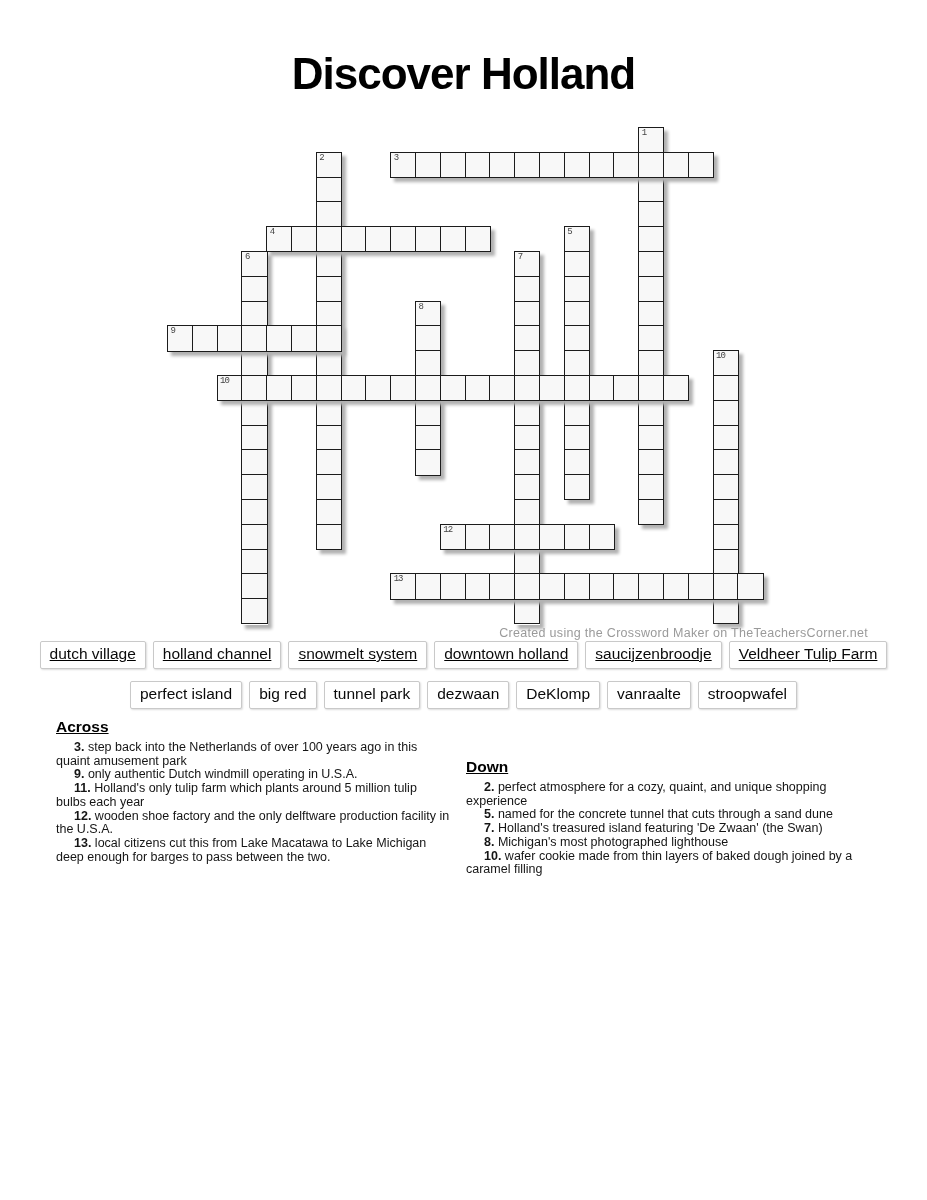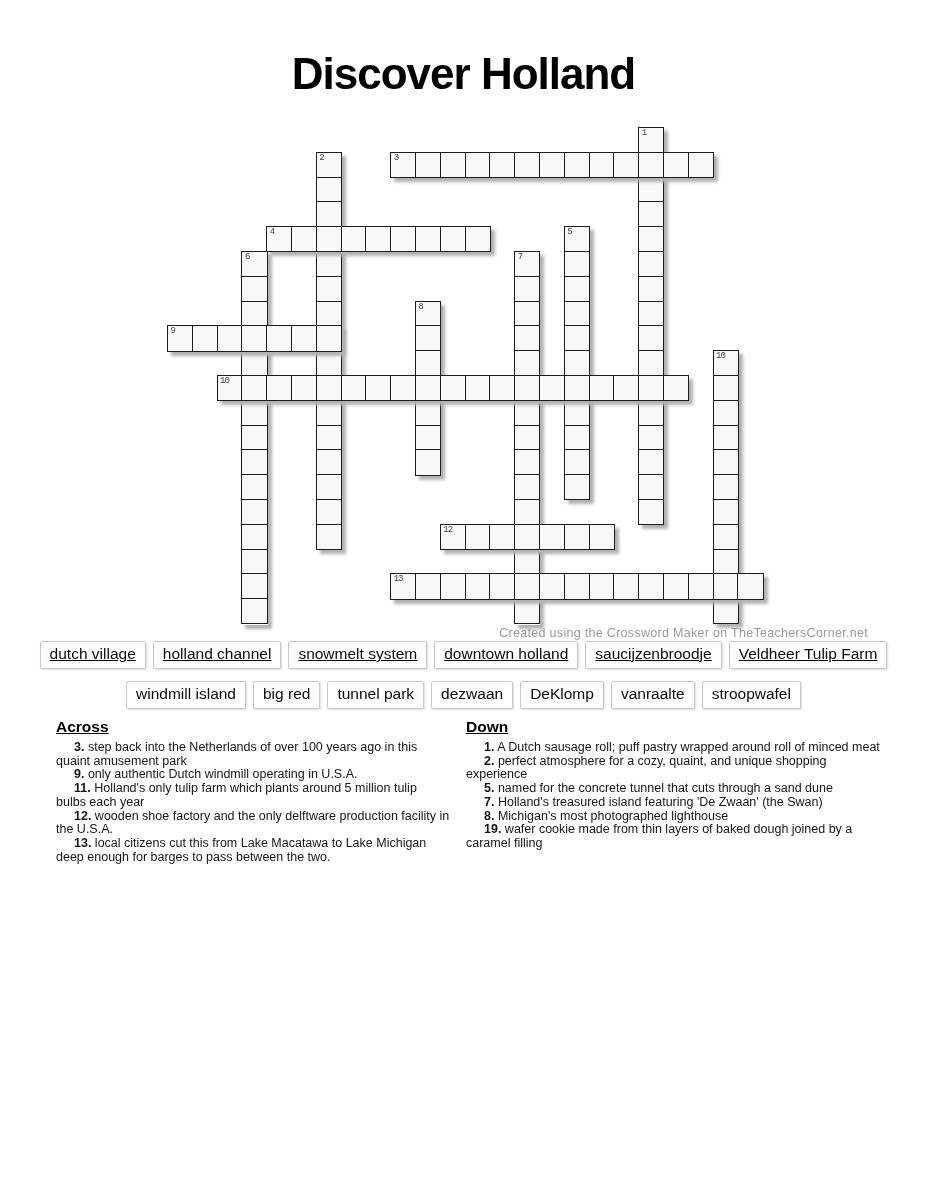--- a/index.html
+++ b/index.html
@@ -52,21 +52,21 @@
     display: inline-block;
     border: 1px solid #c9c9c9; border-radius: 2px;
     background: #fff;
     box-shadow: 1px 1px 2px #dcdcdc;
     padding: 3px 9px 5px 9px;
     font-size: 15.5px; color: #0a0a0a;
     white-space: nowrap;
   }
   .clues { position: absolute; top: 718px; }
   #across-col { left: 56px; width: 394px; }
-  #down-col  { left: 466px; width: 418px; }
+  #down-col  { left: 466px; width: 418px; margin-top: 40px; }
   .clue-head {
     margin: 0 0 5px 0;
     font-size: 15.5px; font-weight: bold;
     text-decoration: underline;
     color: #000;
   }
   .clue {
     margin: 0;
     font-size: 12.5px; line-height: 13.7px;
     text-indent: 18px;
@@ -285,21 +285,21 @@
 
 <div class="wb-row wb-row1">
     <span class="wb">dutch village</span>
     <span class="wb">holland channel</span>
     <span class="wb">snowmelt system</span>
     <span class="wb">downtown holland</span>
     <span class="wb">saucijzenbroodje</span>
     <span class="wb">Veldheer Tulip Farm</span>
   </div>
 <div class="wb-row wb-row2">
-    <span class="wb">windmill island</span>
+    <span class="wb">perfect island</span>
     <span class="wb">big red</span>
     <span class="wb">tunnel park</span>
     <span class="wb">dezwaan</span>
     <span class="wb">DeKlomp</span>
     <span class="wb">vanraalte</span>
     <span class="wb">stroopwafel</span>
   </div>
 
 <div class="clues" id="across-col">
   <h3 class="clue-head">Across</h3>
@@ -308,20 +308,19 @@
       <p class="clue"><b>9.</b> only authentic Dutch windmill operating in U.S.A.</p>
       <p class="clue"><b>11.</b> Holland's only tulip farm which plants around 5 million tulip bulbs each year</p>
       <p class="clue"><b>12.</b> wooden shoe factory and the only delftware production facility in the U.S.A.</p>
       <p class="clue"><b>13.</b> local citizens cut this from Lake Macatawa to Lake Michigan deep enough for barges to pass between the two.</p>
     </div>
 </div>
 
 <div class="clues" id="down-col">
   <h3 class="clue-head">Down</h3>
   <div>
-      <p class="clue"><b>1.</b> A Dutch sausage roll; puff pastry wrapped around roll of minced meat</p>
       <p class="clue"><b>2.</b> perfect atmosphere for a cozy, quaint, and unique shopping experience</p>
       <p class="clue"><b>5.</b> named for the concrete tunnel that cuts through a sand dune</p>
       <p class="clue"><b>7.</b> Holland's treasured island featuring 'De Zwaan' (the Swan)</p>
       <p class="clue"><b>8.</b> Michigan's most photographed lighthouse</p>
-      <p class="clue"><b>19.</b> wafer cookie made from thin layers of baked dough joined by a caramel filling</p>
+      <p class="clue"><b>10.</b> wafer cookie made from thin layers of baked dough joined by a caramel filling</p>
     </div>
 </div>
 
 </body></html>

